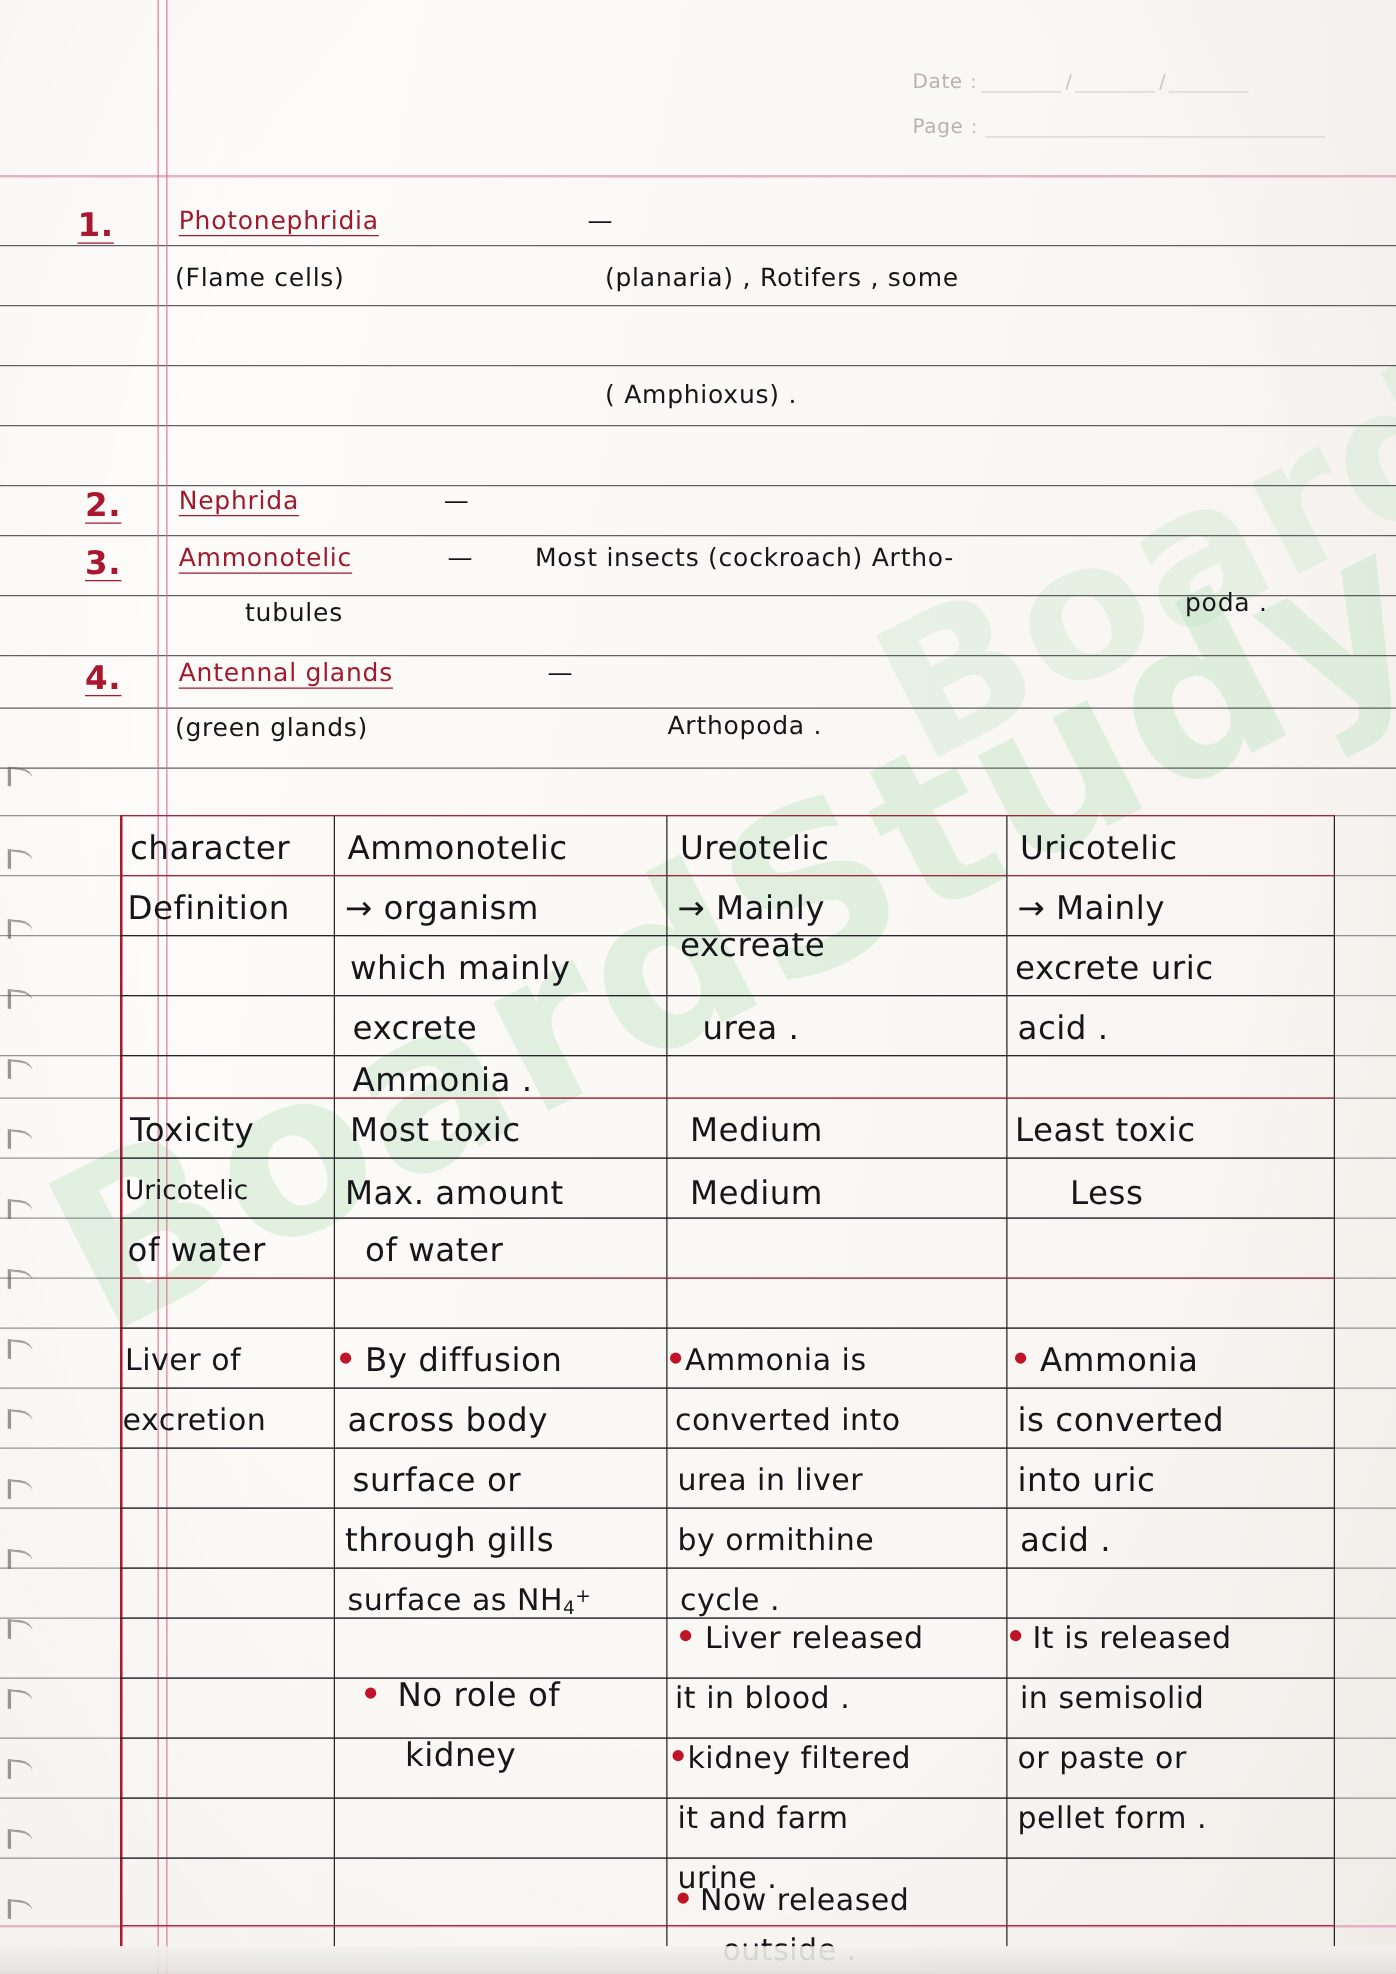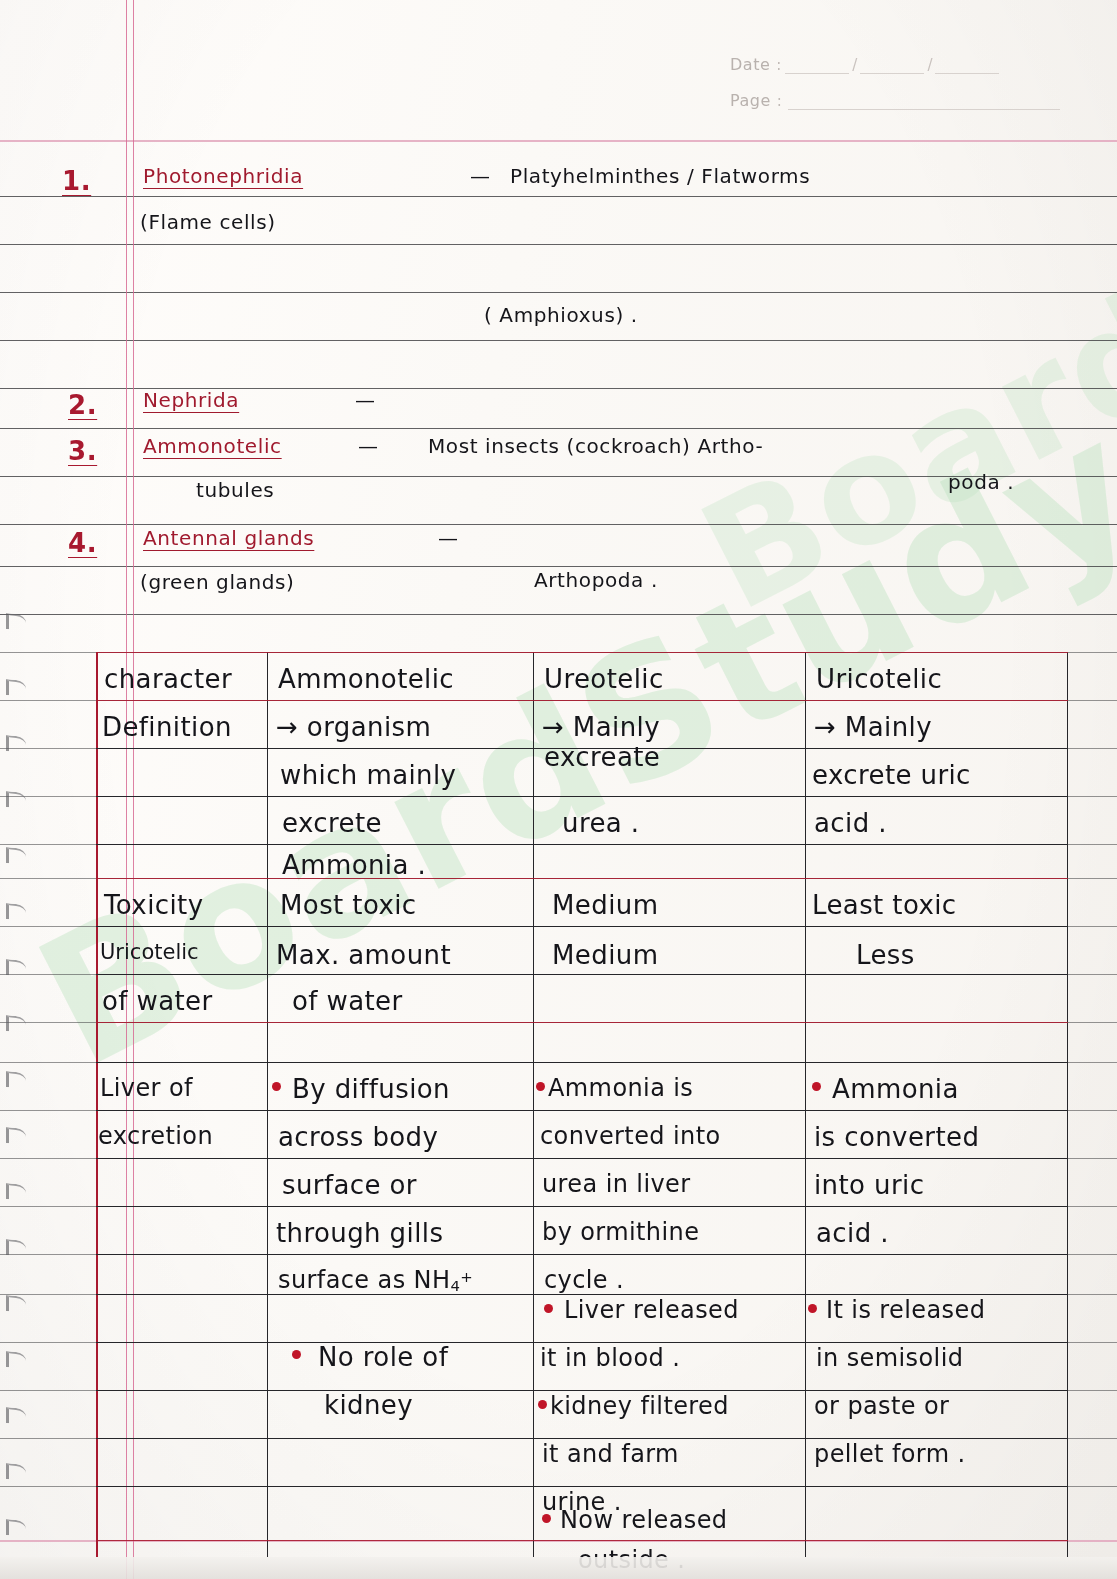--- a/index.html
+++ b/index.html
@@ -226,22 +226,22 @@
     <div class="hdr-row">
       <span class="hdr-lbl">Page</span>
       <span class="hdr-colon">:</span>
       <span class="hdr-blank"></span>
     </div>
   </div>
 
   <div class="hw num u" style="left:62px;top:168px">1.</div>
   <div class="hw red u" style="left:143px;top:166px">Photonephridia</div>
   <div class="hw" style="left:470px;top:166px">—</div>
-  <div class="hw" style="left:510px;top:166px">Platyhelminthes / Flatworms</div>
   <div class="hw" style="left:140px;top:212px">(Flame cells)</div>
+  <div class="hw" style="left:484px;top:212px">(planaria) , Rotifers , some</div>
   <div class="hw" style="left:484px;top:305px">( Amphioxus) .</div>
 
   <div class="hw num u" style="left:68px;top:392px">2.</div>
   <div class="hw red u" style="left:143px;top:390px">Nephrida</div>
   <div class="hw" style="left:355px;top:390px">—</div>
 
   <div class="hw num u" style="left:68px;top:438px">3.</div>
   <div class="hw red u" style="left:143px;top:436px">Ammonotelic</div>
   <div class="hw" style="left:358px;top:436px">—</div>
   <div class="hw" style="left:428px;top:436px">Most  insects (cockroach) Artho-</div>

